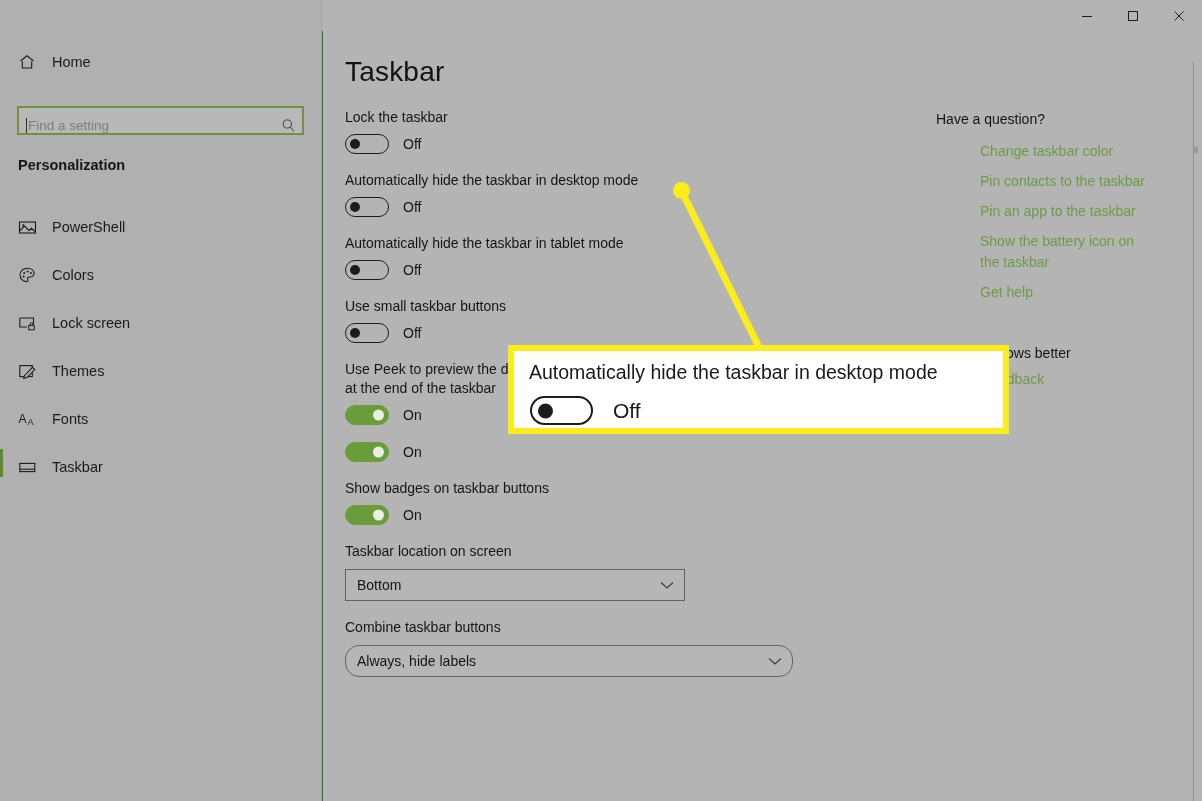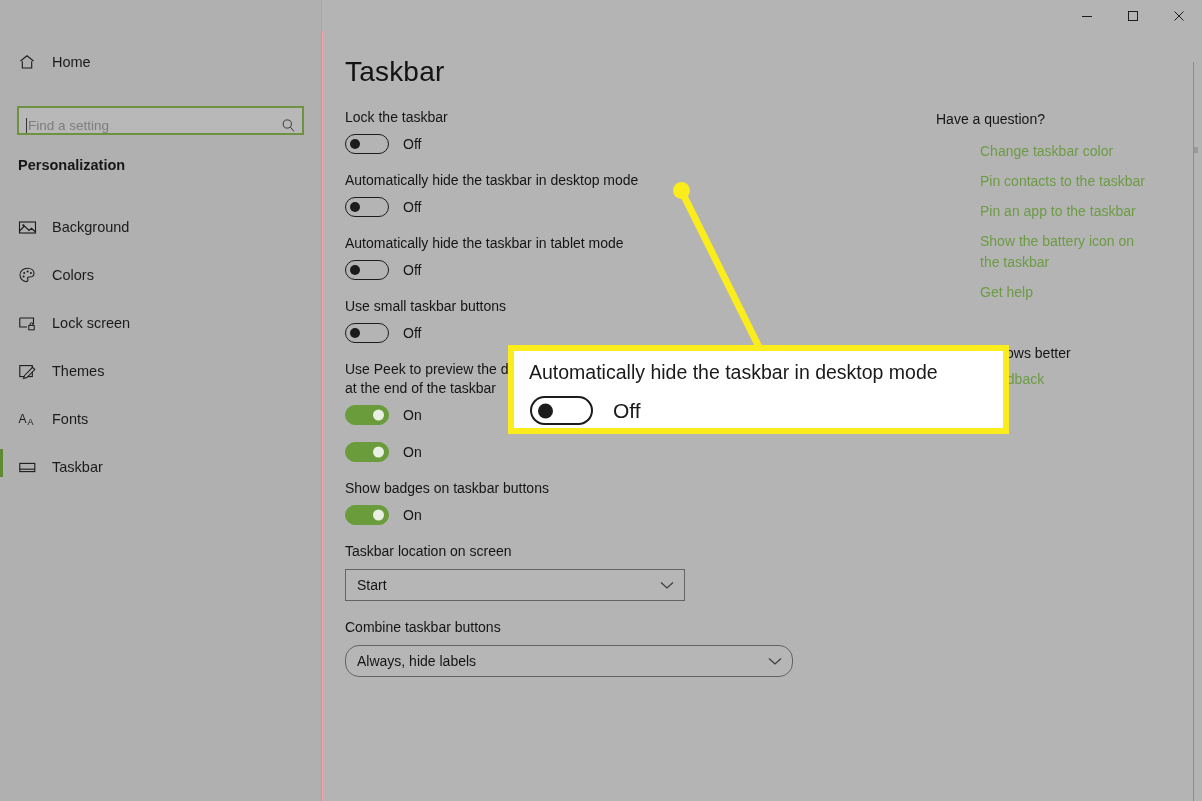--- a/index.html
+++ b/index.html
@@ -7,21 +7,21 @@
     width: 1202px;
     height: 801px;
     overflow: hidden;
     font-family: "Liberation Sans", sans-serif;
     background: #b4b4b4;
   }
   #app {
     position: relative;
     width: 976px;
     height: 801px;
-    background: #fca5a5;
+    background: #15803d;
   }
 
   
   .titlebar {
     position: absolute;
     top: 0; left: 0;
     width: 1202px; height: 31px;
     background: #b4b4b4;
     display: flex;
     align-items: center;
@@ -389,21 +389,21 @@
     <div class="nav-list">
 
       <div class="nav-item">
         <span class="nav-icon">
           <svg width="19" height="19" viewBox="0 0 19 19">
             <rect x="1.5" y="4" width="16" height="11" fill="none" stroke="#1b1b1b" stroke-width="1.1"></rect>
             <path d="M1.5 13 L6.5 8 L11 12.5 L13.5 10.3 L17.5 14" fill="none" stroke="#1b1b1b" stroke-width="1.1"></path>
             <circle cx="5.3" cy="7.3" r="1.1" fill="#1b1b1b"></circle>
           </svg>
         </span>
-        <span class="nav-label">Background</span>
+        <span class="nav-label">PowerShell</span>
       </div>
 
       <div class="nav-item">
         <span class="nav-icon">
           <svg width="19" height="19" viewBox="0 0 19 19">
             <path d="M9.5 2.2 C5.2 2.2 2 5.1 2 9 c0 3.7 3 6.6 6.3 6.6 1.3 0 1.8-.8 1.8-1.5 0-.9-.7-1.2-.7-2 0-.7.6-1.2 1.4-1.2h1.6c2.2 0 3.6-1.5 3.6-3.6 0-3-2.8-5.1-6.5-5.1z" fill="none" stroke="#1b1b1b" stroke-width="1.05"></path>
             <circle cx="6.2" cy="7" r="1" fill="#1b1b1b"></circle>
             <circle cx="9.6" cy="5.4" r="1" fill="#1b1b1b"></circle>
             <circle cx="12.9" cy="7.1" r="1" fill="#1b1b1b"></circle>
             <circle cx="5.6" cy="10.6" r="1" fill="#1b1b1b"></circle>
@@ -528,21 +528,21 @@
           <div class="toggle on">
               <span class="knob"></span>
             </div>
           <span class="toggle-state">On</span>
         </div>
       </div>
 
       <div class="setting">
         <div class="setting-label">Taskbar location on screen</div>
         <div class="dropdown dd-location">
-          <span class="dd-value">Start</span>
+          <span class="dd-value">Bottom</span>
           <span class="dd-chevron">
             <svg width="14" height="9" viewBox="0 0 14 9">
                 <path d="M1 1.5 L7 7 L13 1.5" fill="none" stroke="#3c3c3c" stroke-width="1.2"></path>
               </svg>
           </span>
         </div>
       </div>
 
       <div class="setting">
         <div class="setting-label">Combine taskbar buttons</div>

